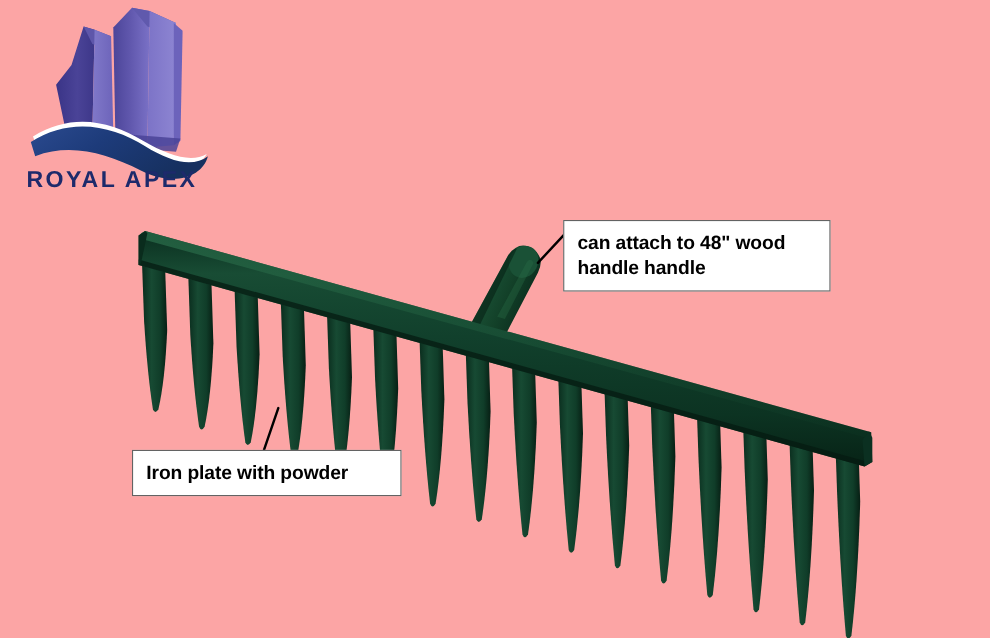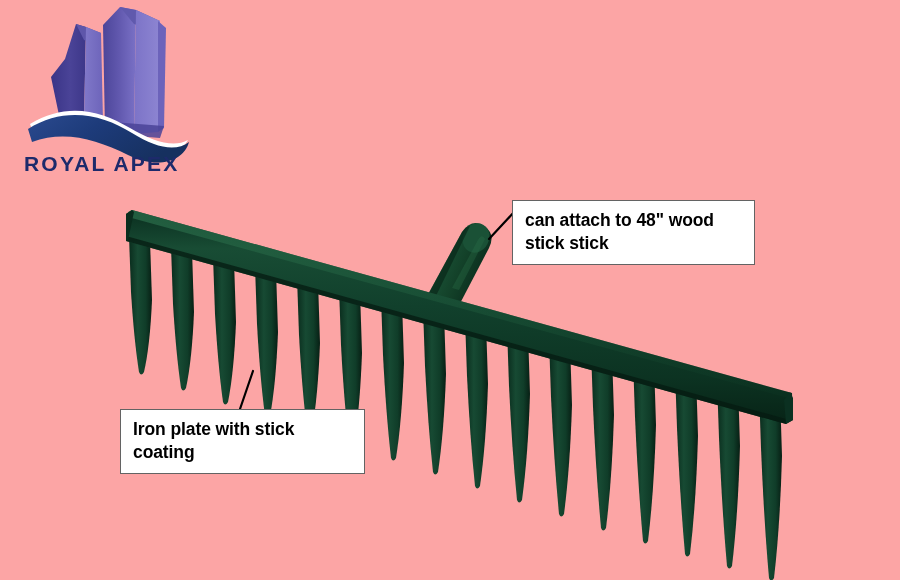--- a/index.html
+++ b/index.html
@@ -227,21 +227,20 @@
     </svg>
   </div>
 
   <svg id="leader-lines" viewBox="0 0 900 580" xmlns="http://www.w3.org/2000/svg">
     <line x1="489" y1="239" x2="515" y2="211" stroke="#000000" stroke-width="2.2" stroke-linecap="round"></line>
     <line x1="253" y1="371" x2="240" y2="409" stroke="#000000" stroke-width="2.2" stroke-linecap="round"></line>
   </svg>
 
   <div class="callout-box" id="callout-handle">
     <span class="callout-text">can attach to 48" wood</span>
-    <span class="callout-text">stick stick</span>
+    <span class="callout-text">handle handle</span>
   </div>
 
   <div class="callout-box" id="callout-plate">
-    <span class="callout-text">Iron plate with stick</span>
-    <span class="callout-text">coating</span>
+    <span class="callout-text">Iron plate with powder</span>
   </div>
 
 </div>
 
 </body></html>

